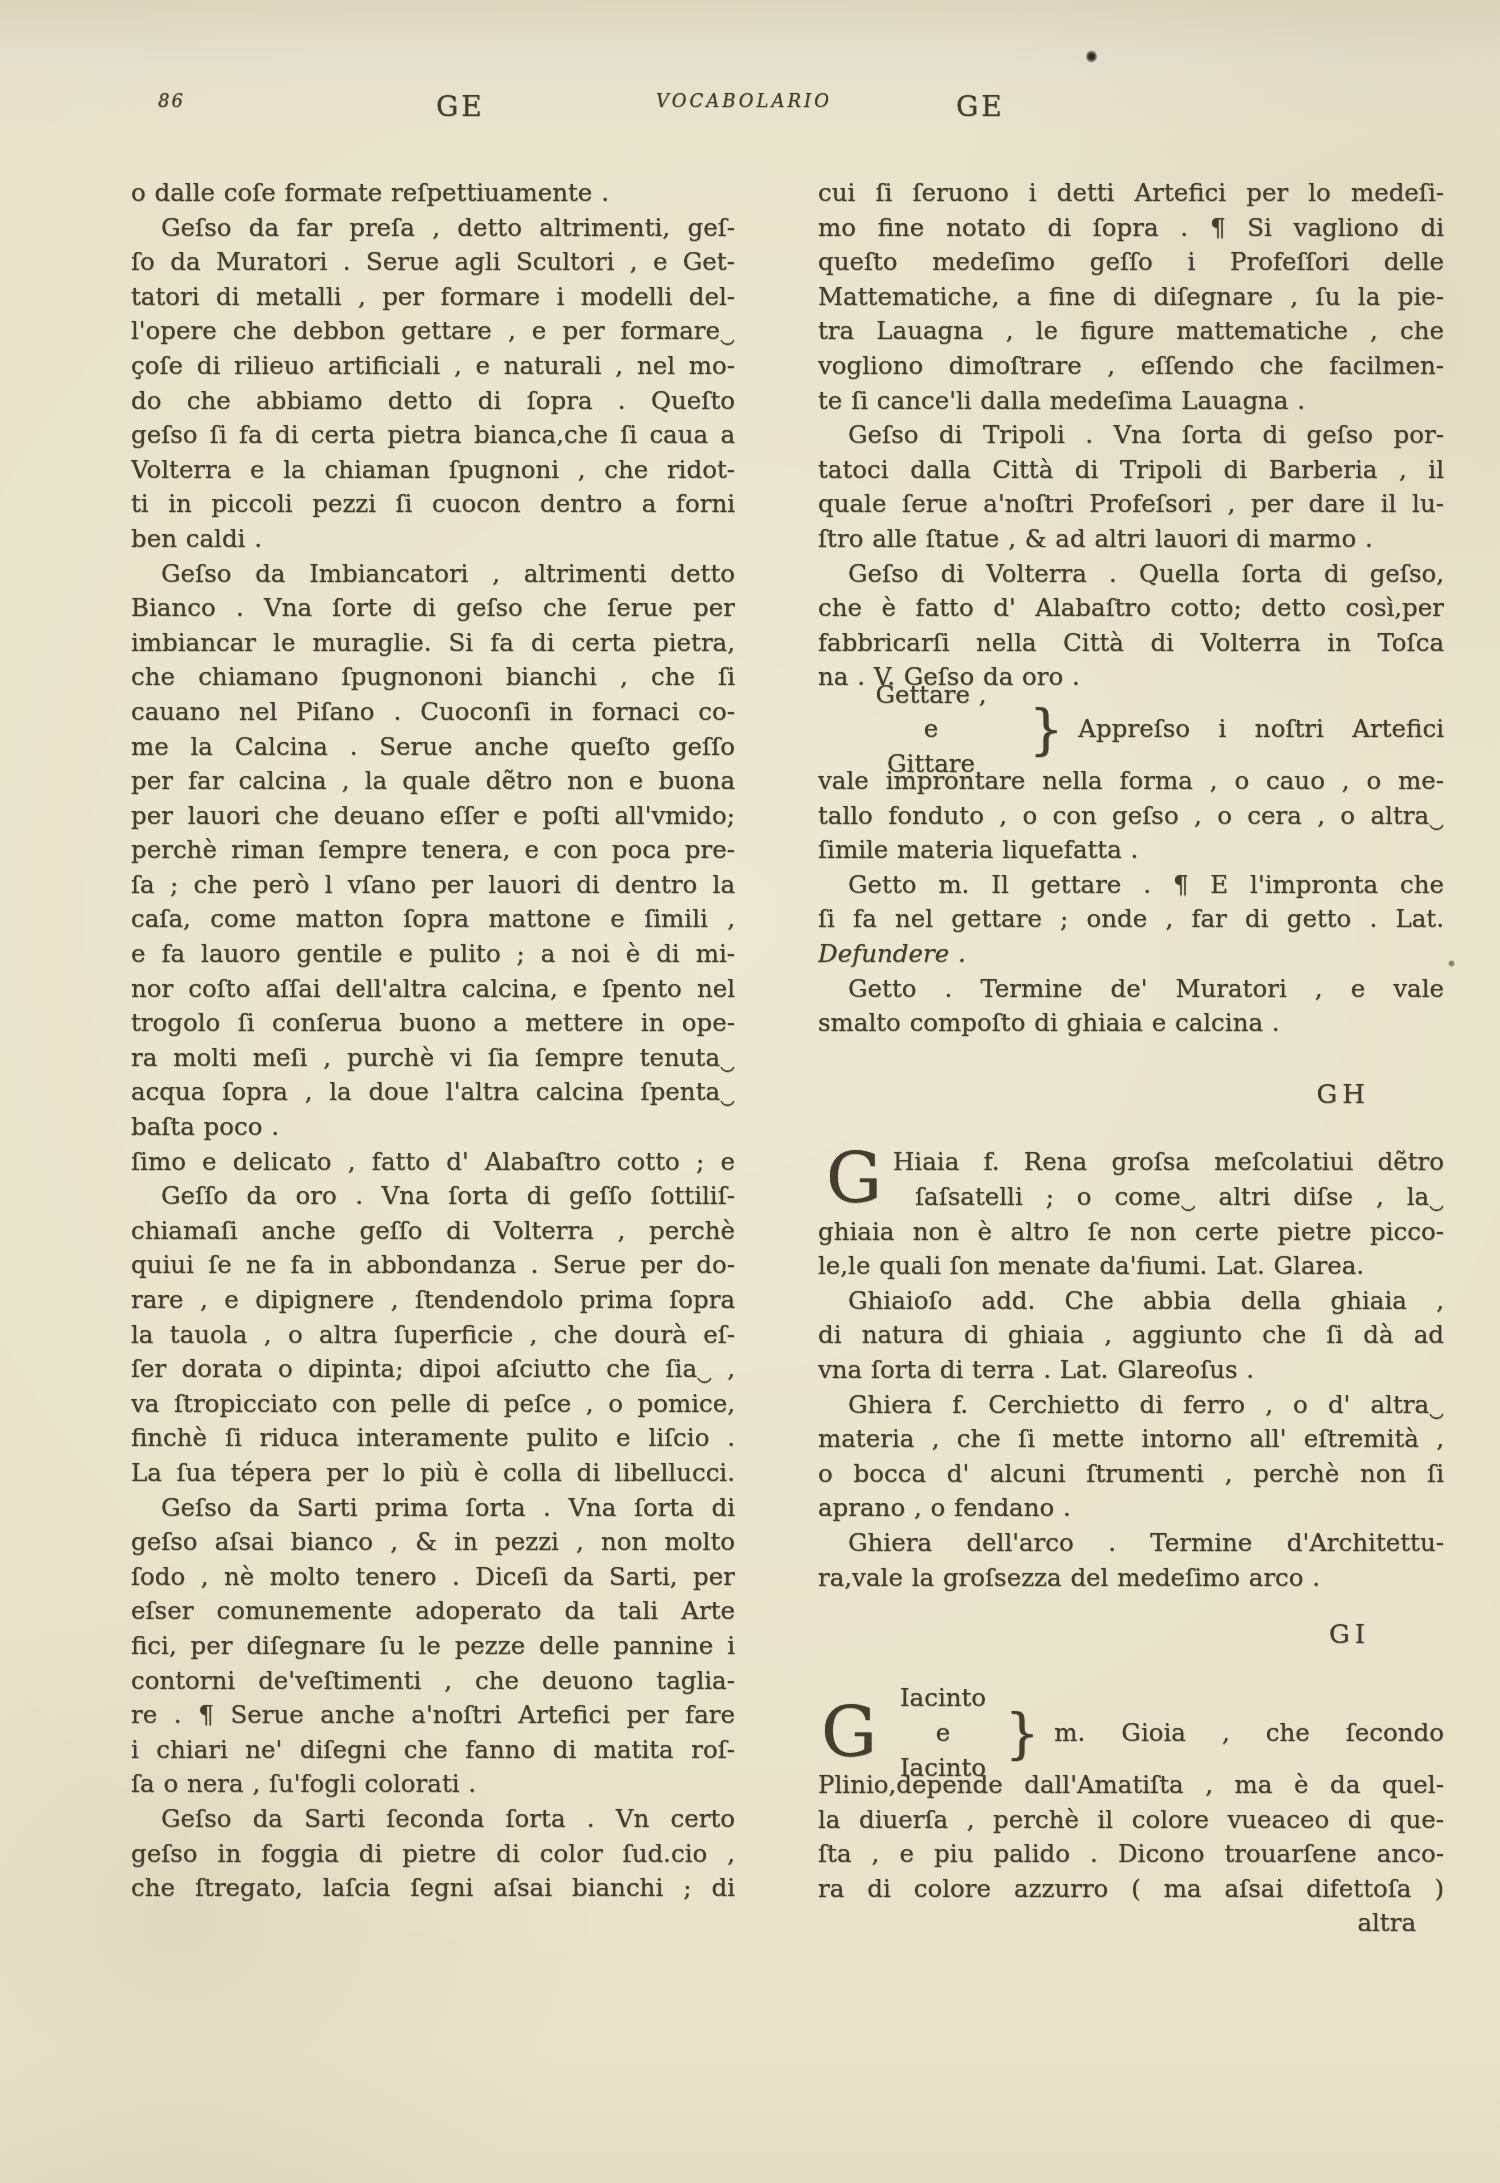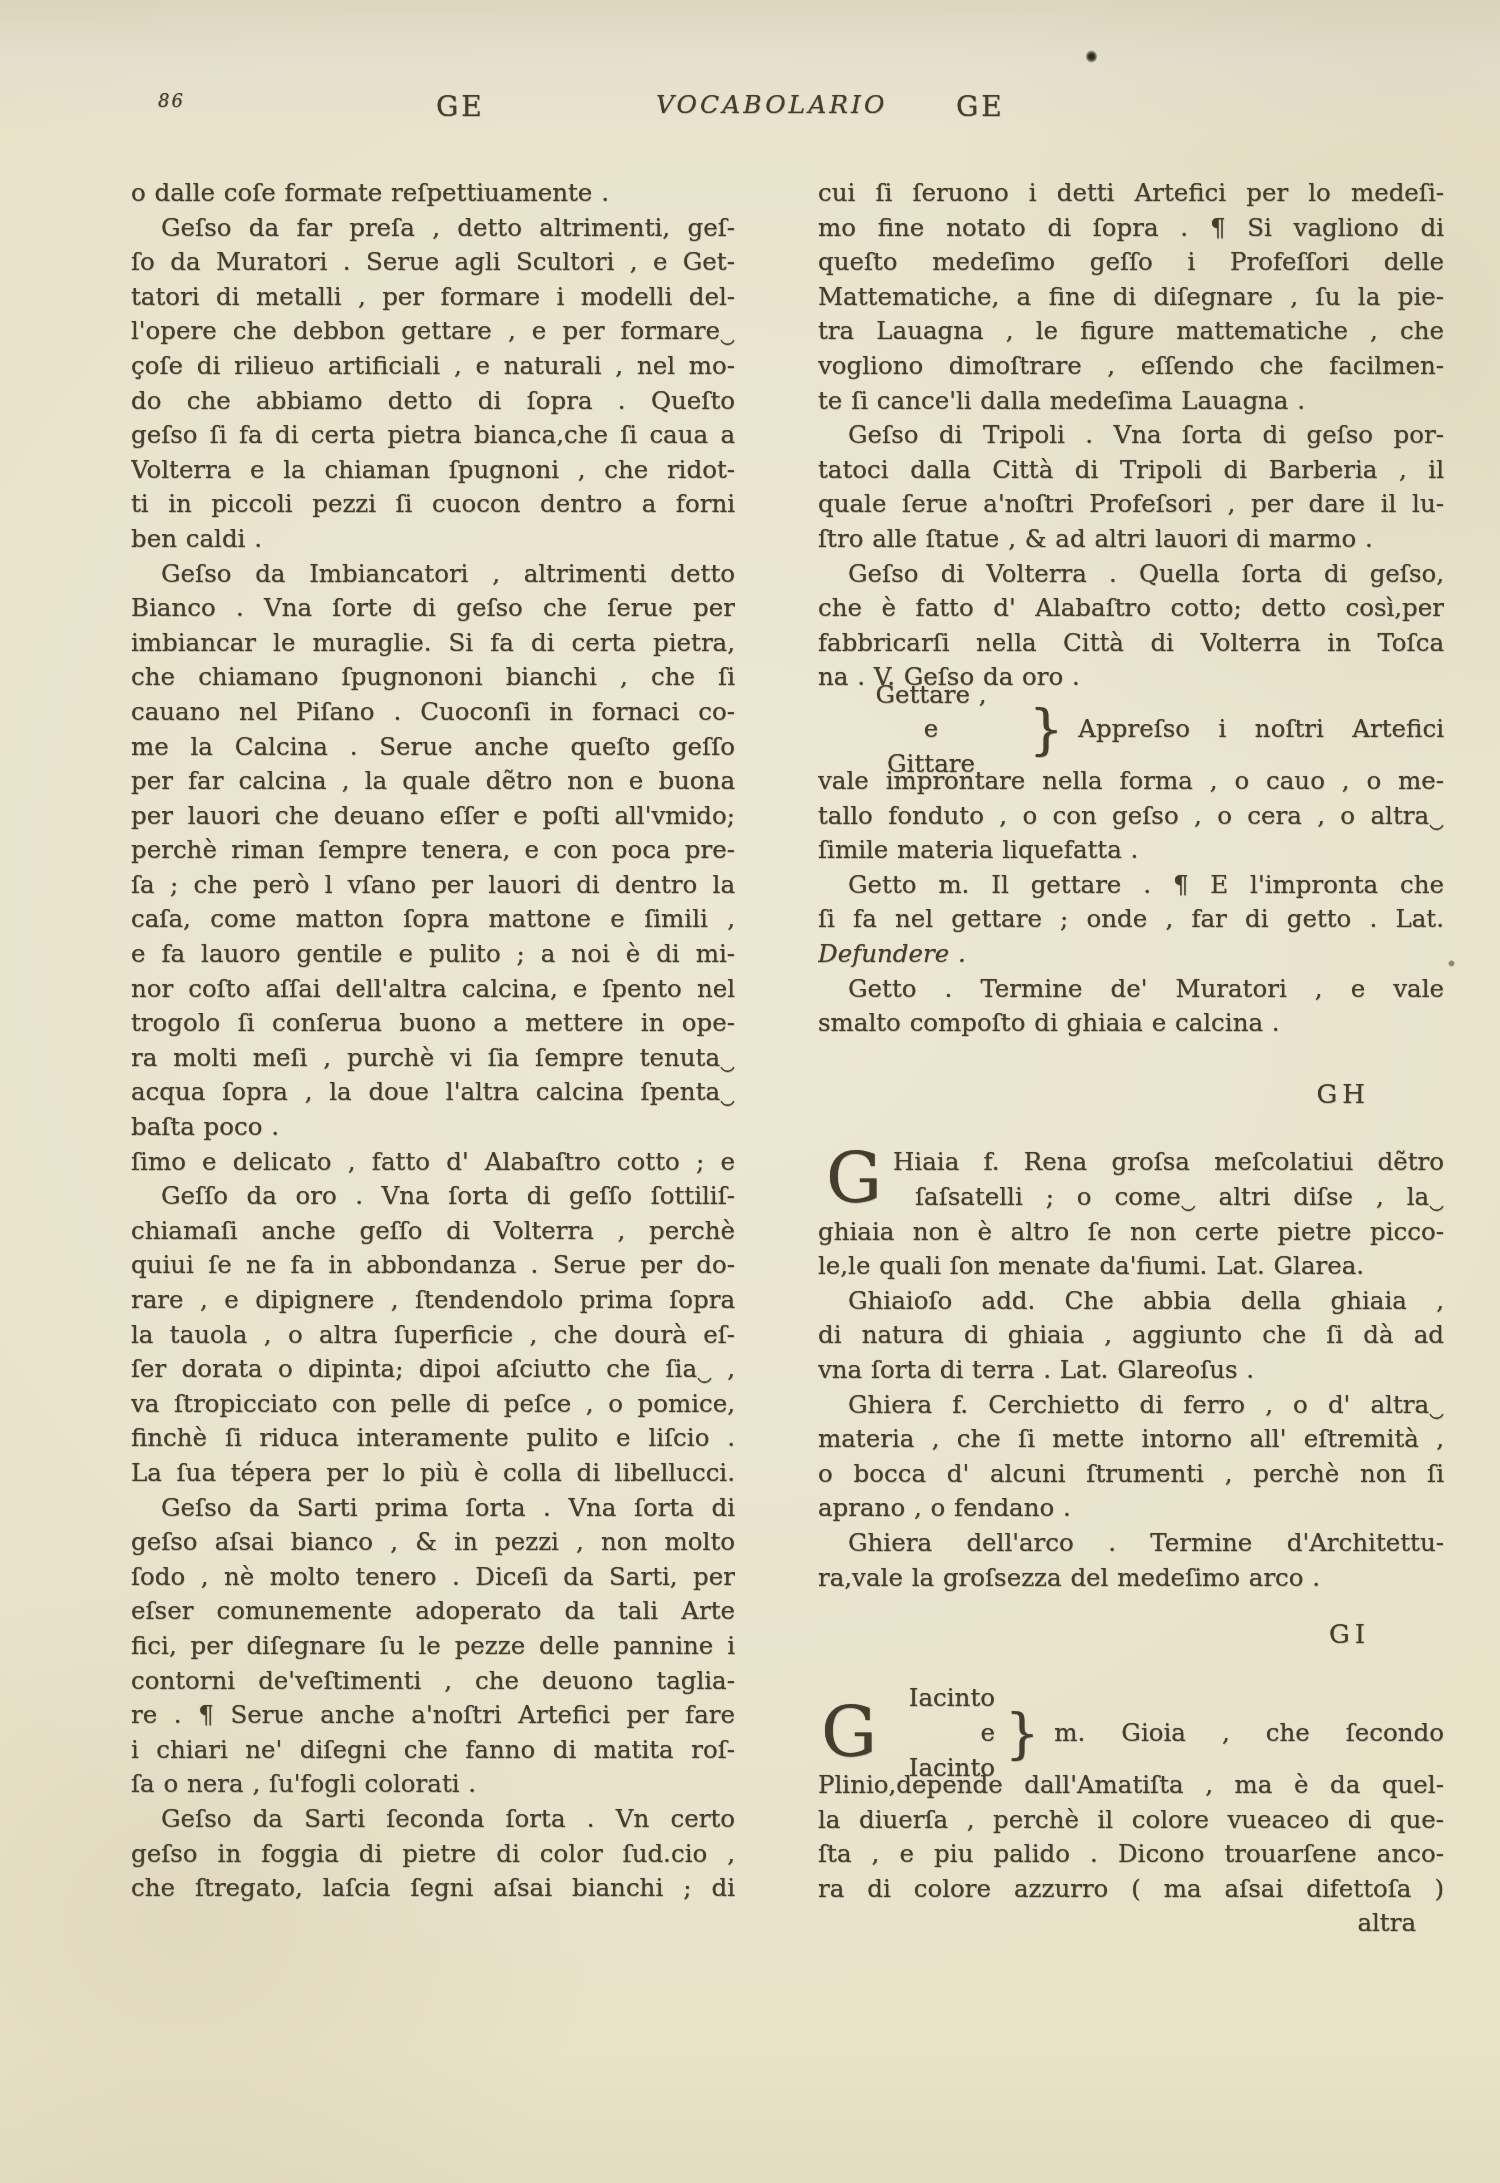--- a/index.html
+++ b/index.html
@@ -12,21 +12,21 @@
       radial-gradient(40% 25% at 12% 88%, rgba(120,105,70,0.07), rgba(0,0,0,0) 70%),
       radial-gradient(45% 30% at 92% 15%, rgba(120,105,70,0.08), rgba(0,0,0,0) 70%),
       linear-gradient(180deg,#dcd5bc 0px,#e4decc 60px,#e8e2c9 130px,#e8e2c9 2050px,#e2dcc3 2183px),
       #e8e2c9;
     text-shadow:0 0 0.9px rgba(69,62,47,0.65), 0.5px 0.5px 0 rgba(69,62,47,0.22);
   }
   
   .hdr{position:absolute;top:90px;white-space:nowrap;}
   .hdr-num{left:158px;font-size:18px;font-style:italic;letter-spacing:2px;}
   .hdr-ge1{left:436px;font-size:28px;letter-spacing:3px;}
-  .hdr-title{left:656px;font-size:25px;font-style:italic;letter-spacing:3px;}
+  .hdr-title{left:656px;font-size:18px;font-style:italic;letter-spacing:3px;}
   .hdr-ge2{left:956px;font-size:28px;letter-spacing:3px;}
   
   .col{position:absolute;top:176px;font-size:24.5px;line-height:34.6px;word-spacing:1px;}
   .col-left{left:131px;width:604px;}
   .col-right{left:818px;width:626px;}
   .ln{height:34.6px;overflow:hidden;text-align:justify;text-align-last:justify;}
   .ln.end{text-align-last:left;}
   .ln.ind{text-indent:30px;}
   .ln.it{font-style:italic;}
   .ln.catch{text-align:right;text-align-last:right;padding-right:28px;}
@@ -38,21 +38,21 @@
   .dc-row{display:flex;height:69.2px;}
   .dc{font-size:70px;line-height:66px;height:69.2px;}
   .dc-gh{margin-left:8px;width:67px;}
   .dc-gi{margin-left:3px;width:58px;}
   .dc-lines{flex:1;}
   .l2pad{padding-left:22px;}
   
   .brace-row{display:flex;align-items:center;height:69.2px;}
   .stack{line-height:34.6px;text-align:center;}
   .stack-gettare{margin-left:46px;width:134px;}
-  .stack-giacinto{margin-left:12px;width:104px;text-align:right;}
+  .stack-giacinto{margin-left:12px;width:104px;}
   .brace{font-size:54px;line-height:69px;font-weight:400;}
   .brace-gettare{margin-left:31px;}
   .brace-giacinto{margin-left:10px;}
   .brace-text{flex:1;margin-left:15px;}
   .brace-text span{display:block;text-align:justify;text-align-last:justify;}
   
   .speck{position:absolute;border-radius:50%;}
   .speck-1{left:1086px;top:50px;width:11px;height:13px;
     background:radial-gradient(circle,#2f2a20 30%,rgba(47,42,32,0.35) 65%,rgba(0,0,0,0) 75%);}
   .speck-2{left:1448px;top:960px;width:7px;height:7px;

